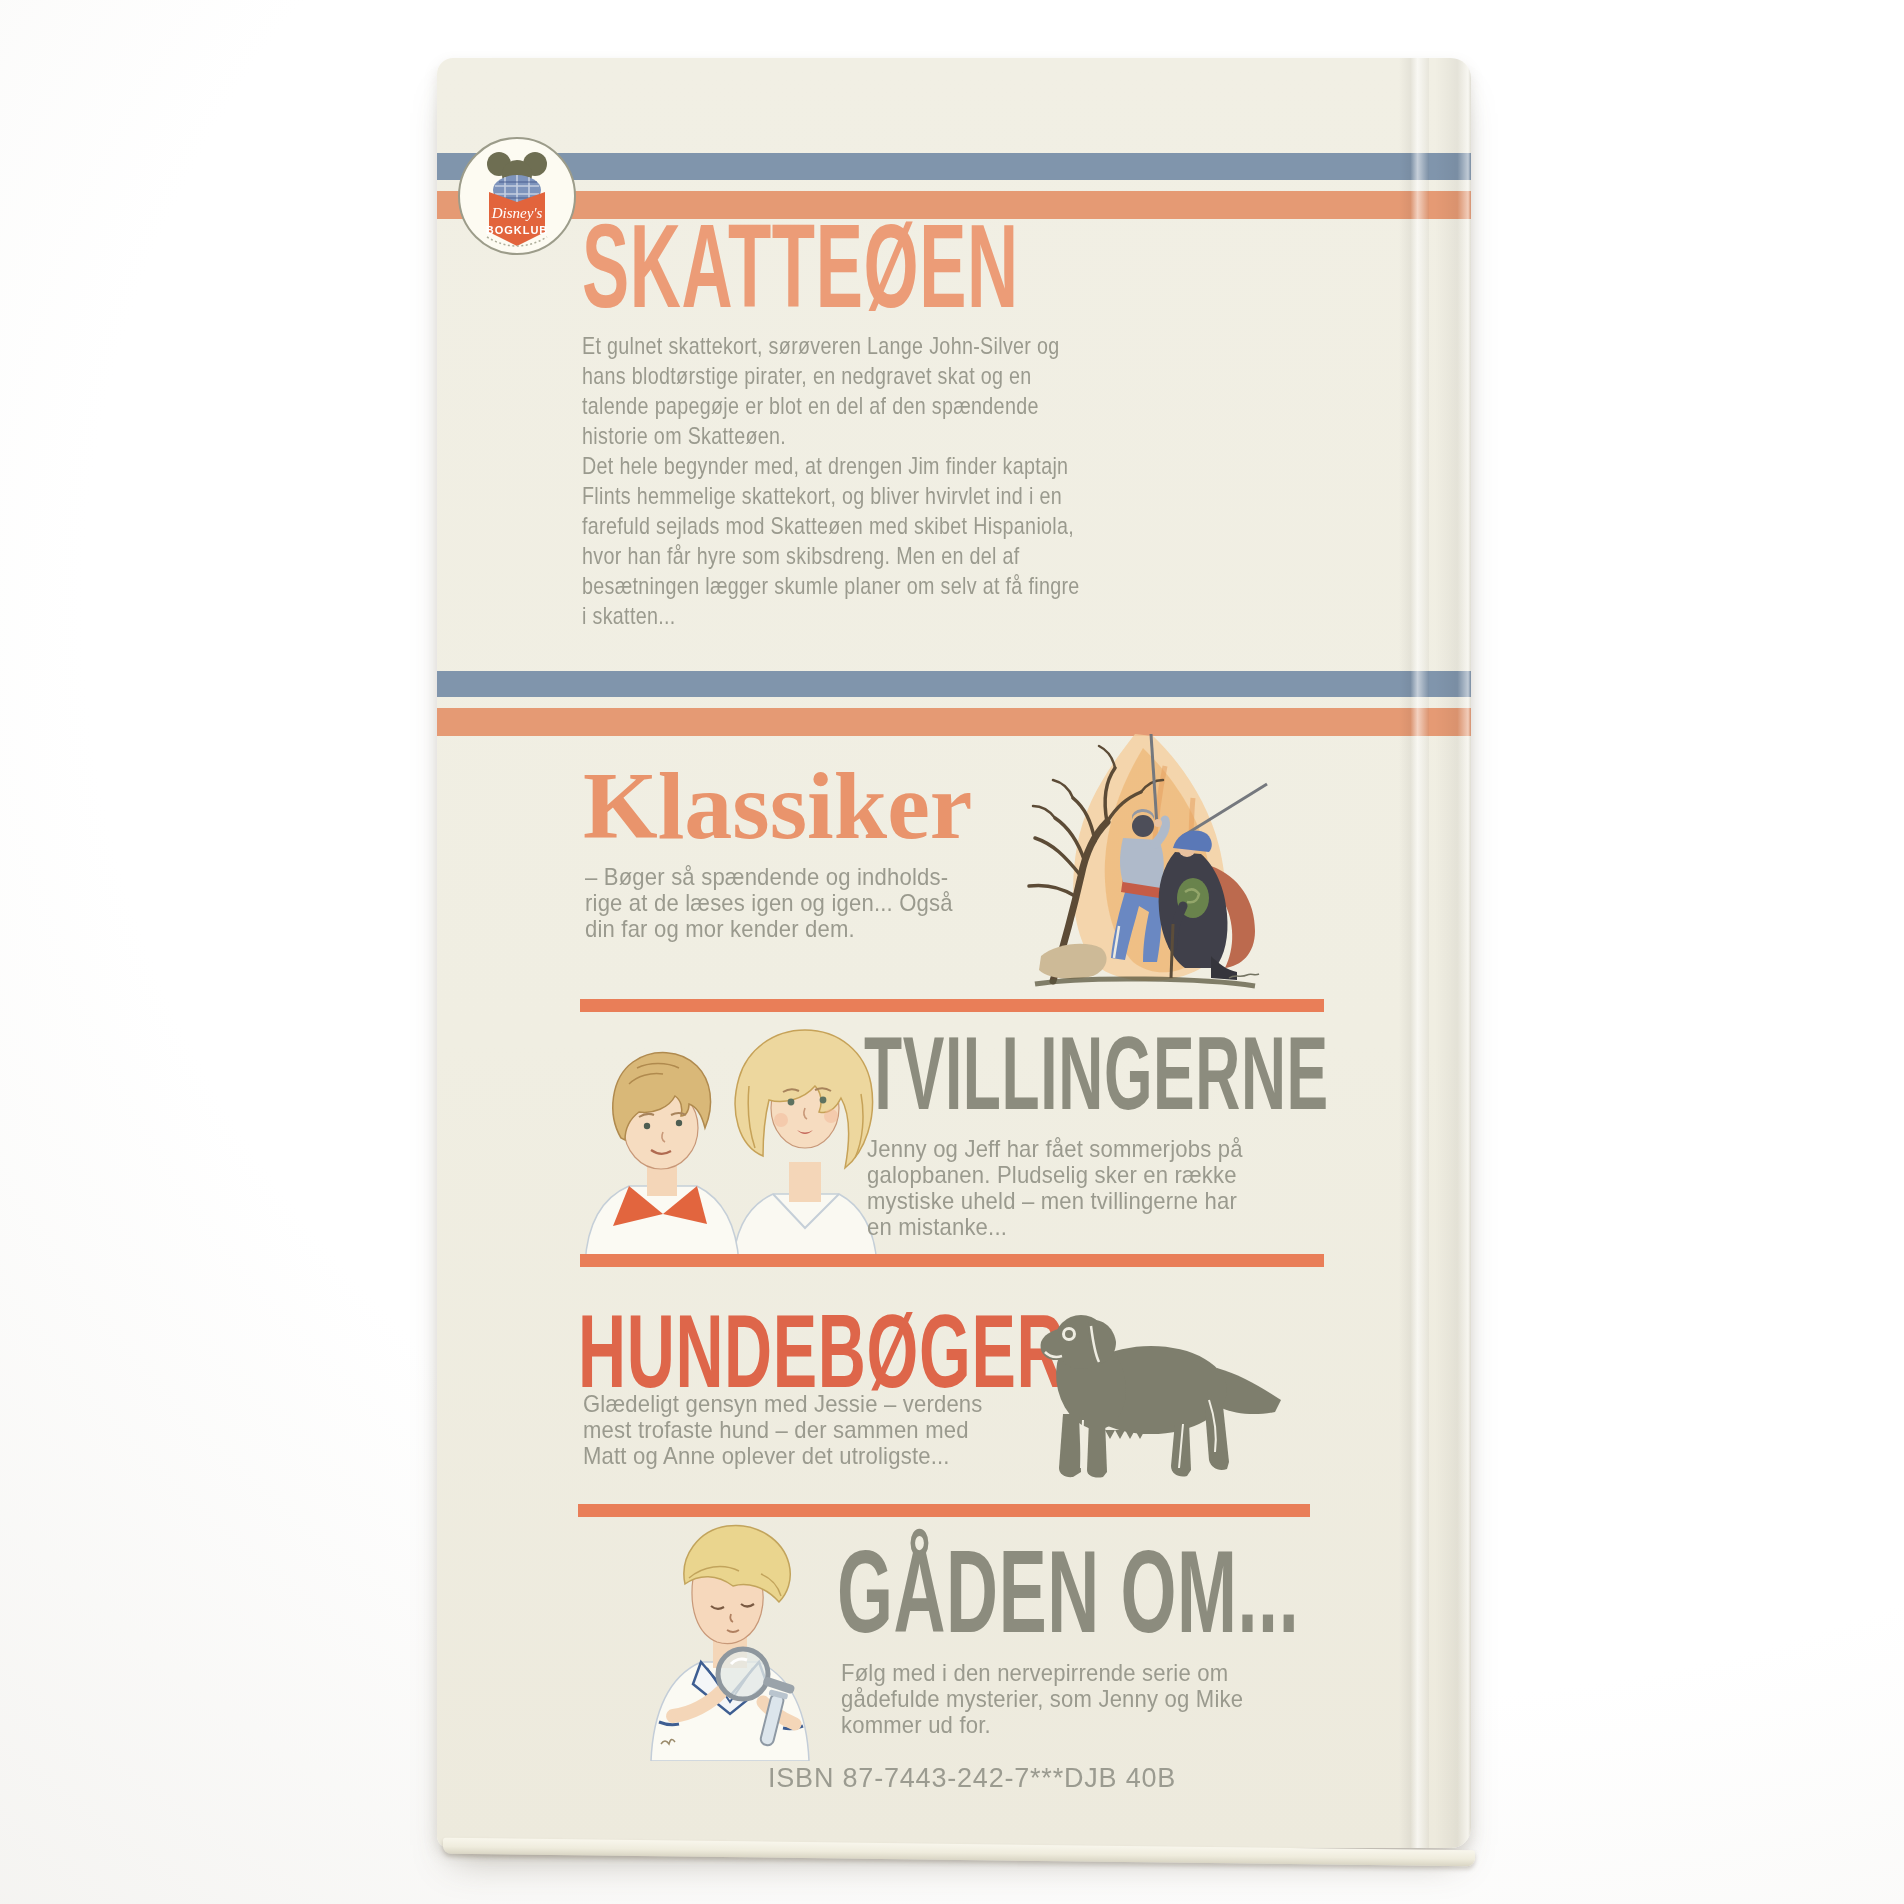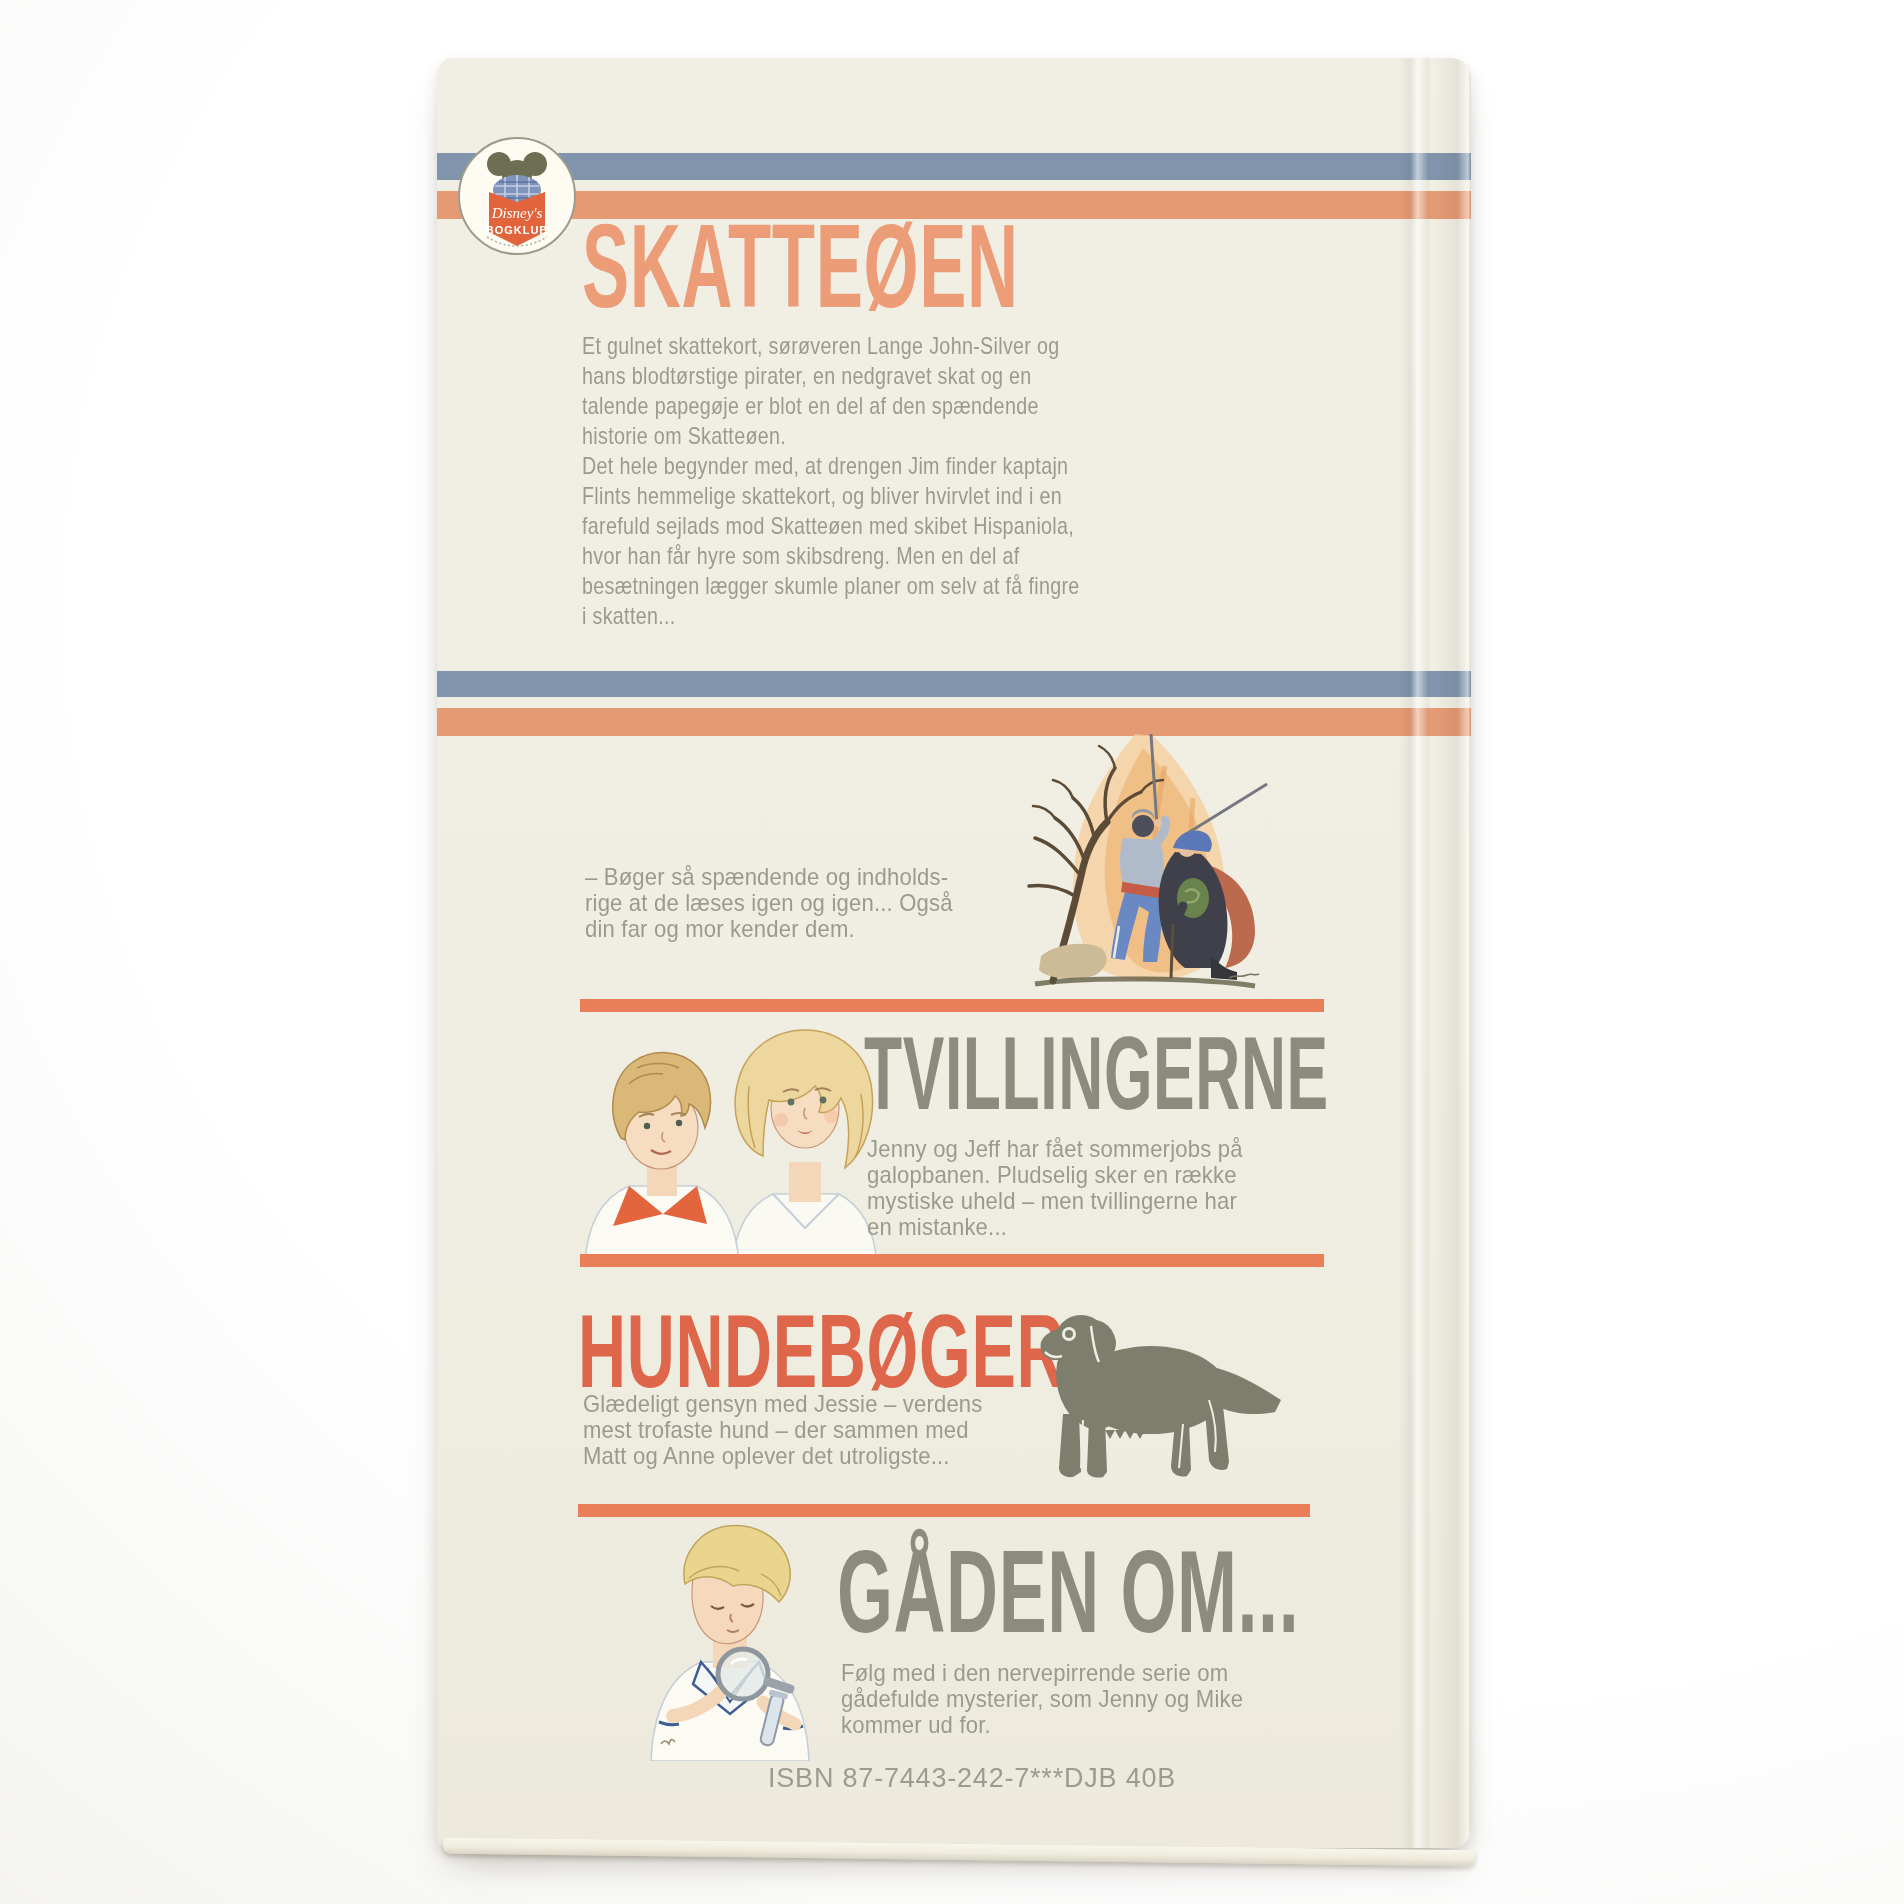--- a/index.html
+++ b/index.html
@@ -93,20 +93,21 @@
 Det hele begynder med, at drengen Jim finder kaptajn
 Flints hemmelige skattekort, og bliver hvirvlet ind i en
 farefuld sejlads mod Skatteøen med skibet Hispaniola,
 hvor han får hyre som skibsdreng. Men en del af
 besætningen lægger skumle planer om selv at få fingre
 i skatten...</p>
 
   <div class="stripe blue s3"></div>
   <div class="stripe orange s4"></div>
 
+  <h2 class="headline h-serif">Klassiker</h2>
   <p class="bodytext sec b-klassiker">– Bøger så spændende og indholds-
 rige at de læses igen og igen... Også
 din far og mor kender dem.</p>
 
   <svg class="ill ill-pirate" viewBox="0 0 262 275">
     <g opacity=".92">
       <g>
         <path d="M120,8 C95,40 70,75 62,120 C54,165 58,210 80,238 C105,262 170,260 195,235 C215,210 214,160 204,120 C194,78 165,35 138,10 Z" fill="#f4ce9c" opacity=".85"></path>
         <path d="M128,22 C108,55 92,95 90,135 C88,175 98,215 118,236 C140,254 178,248 190,222 C202,192 198,150 188,115 C178,80 152,45 128,22 Z" fill="#efb877" opacity=".85"></path>
         <path d="M150,40 C140,90 135,140 142,190 M178,72 C174,112 178,160 170,202" stroke="#e59a55" stroke-width="5" fill="none" opacity=".55"></path>

